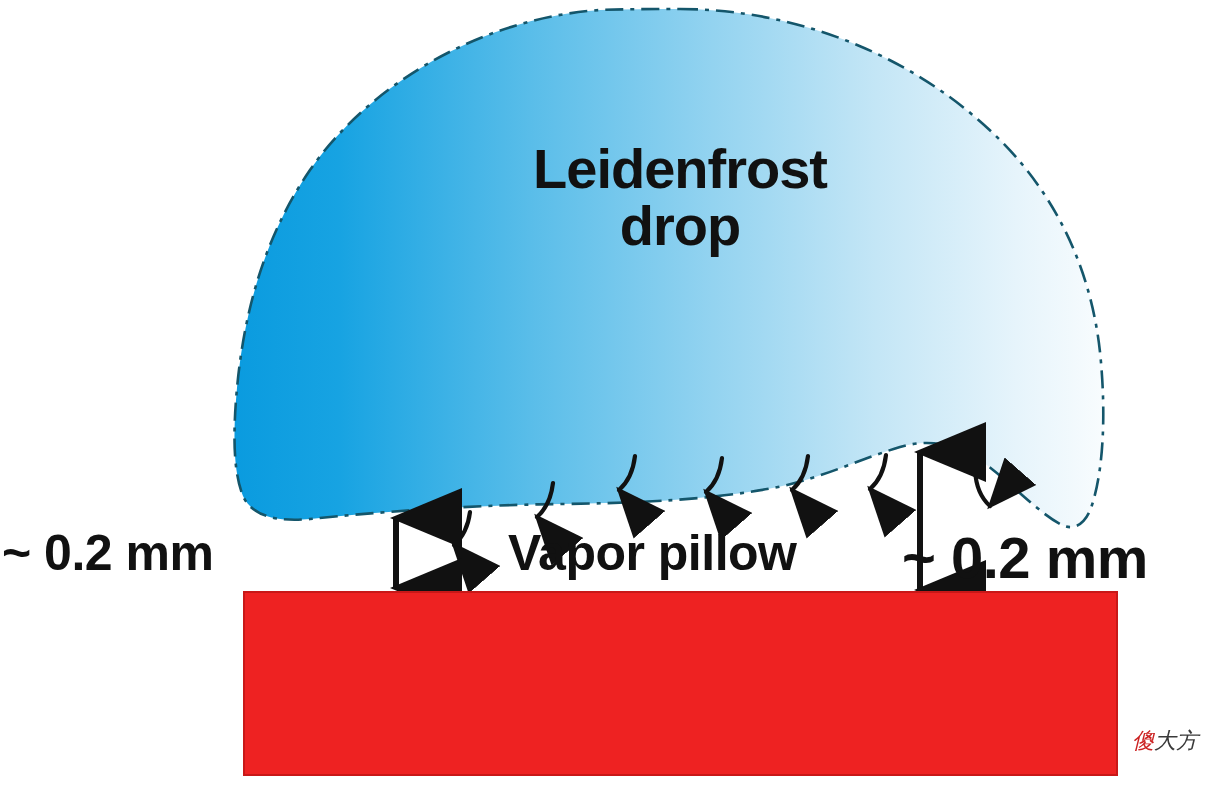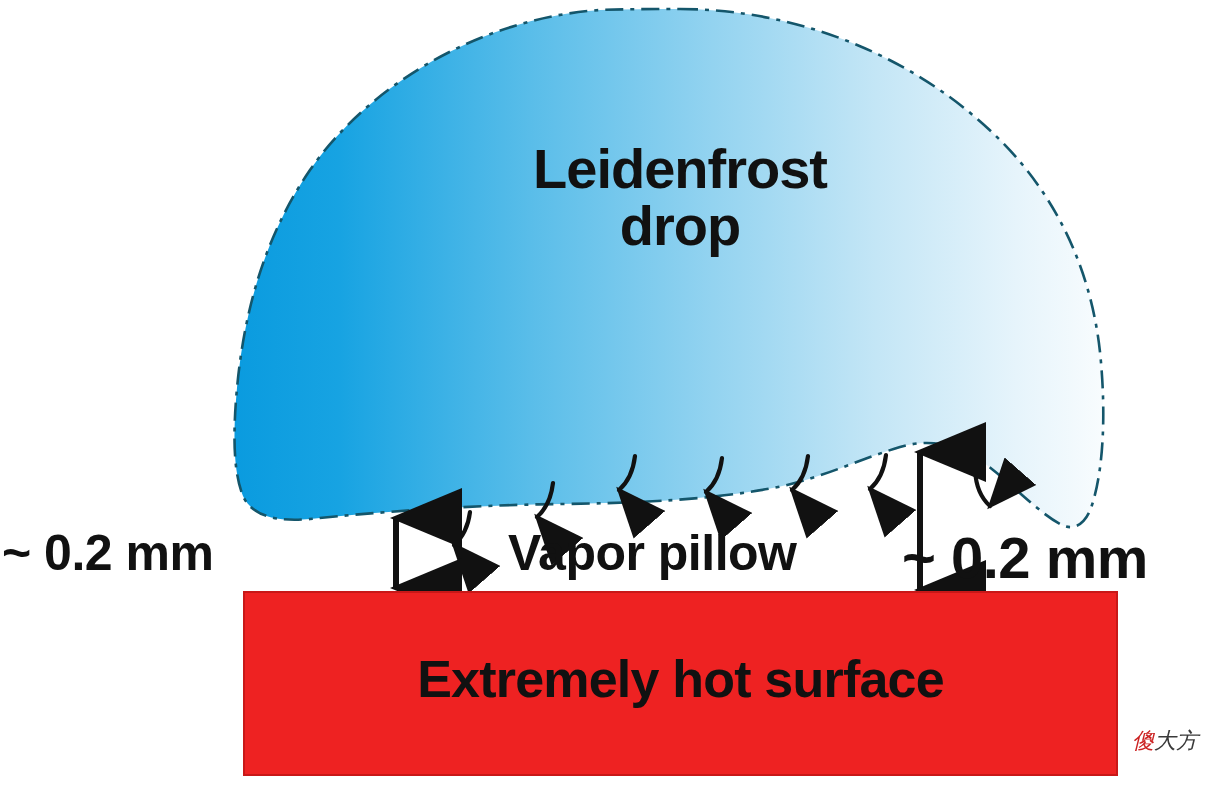--- a/index.html
+++ b/index.html
@@ -168,19 +168,18 @@
     <div>Leidenfrost</div>
     <div>drop</div>
   </div>
 
   <div class="lbl" id="label-left-gap">~ 0.2 mm</div>
 
   <div class="lbl" id="label-vapor">Vapor pillow</div>
 
   <div class="lbl" id="label-right-gap">~ 0.2 mm</div>
 
-  <div class="lbl" id="label-surface">Extremely hot surface</div>
 
   <div id="watermark">
     <span class="wm-red">傻</span><span class="wm-dark">大方</span>
   </div>
 
 </div>
 
 </body></html>

